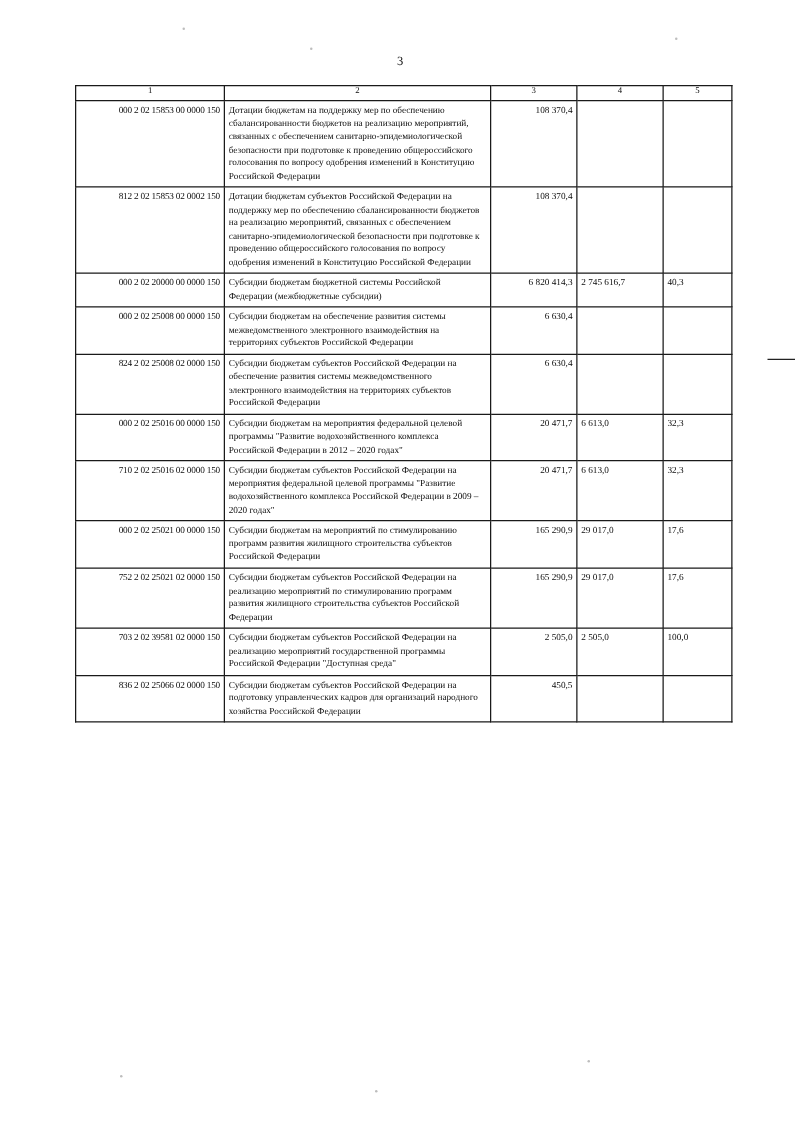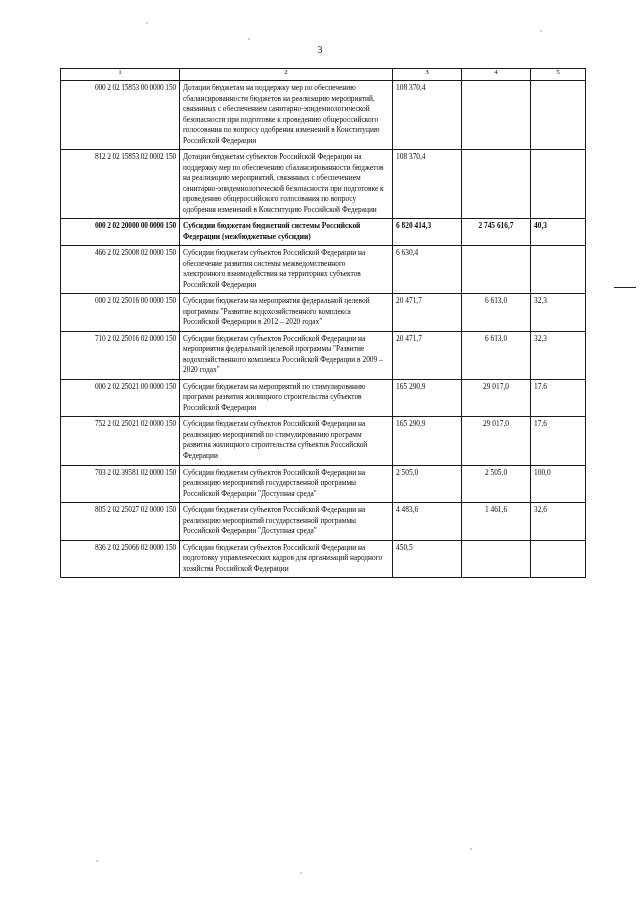--- a/index.html
+++ b/index.html
@@ -51,42 +51,42 @@
     width: 118px;
     white-space: nowrap;
     letter-spacing: -0.15px;
     text-align: right;
   }
   td.col-name {
     width: 212px;
   }
   td.col-v1 {
     width: 68px;
-    text-align: left;
+    text-align: right;
     padding-right: 6px;
   }
   td.col-v2 {
     width: 68px;
-    text-align: center;
+    text-align: left;
     padding-right: 6px;
   }
   td.col-v3 {
     width: 54px;
     text-align: left;
     padding-right: 6px;
   }
   tr.colnum td {
     text-align: center;
     font-size: 7px;
     padding: 0 0 1px 0;
     height: 10px;
     line-height: 1.1;
   }
   tr.bold td {
-    font-weight: bold;
+    font-weight: normal;
   }
   .marker-dash {
     position: absolute;
     right: 4px;
     top: 287px;
     width: 22px;
     height: 1px;
     background: #222;
   }
   .speck {
@@ -129,23 +129,30 @@
       </tr>
 
       <tr class="bold">
         <td class="col-code">000 2 02 20000 00 0000 150</td>
         <td class="col-name">Субсидии бюджетам бюджетной системы Российской Федерации (межбюджетные субсидии)</td>
         <td class="col-v1">6 820 414,3</td>
         <td class="col-v2">2 745 616,7</td>
         <td class="col-v3">40,3</td>
       </tr>
 
-
-      <tr>
-        <td class="col-code">466 2 02 25008 02 0000 150</td>
+      <tr>
+        <td class="col-code">000 2 02 25008 00 0000 150</td>
+        <td class="col-name">Субсидии бюджетам на обеспечение развития системы межведомственного электронного взаимодействия на территориях субъектов Российской Федерации</td>
+        <td class="col-v1">6 630,4</td>
+        <td class="col-v2"></td>
+        <td class="col-v3"></td>
+      </tr>
+
+      <tr>
+        <td class="col-code">824 2 02 25008 02 0000 150</td>
         <td class="col-name">Субсидии бюджетам субъектов Российской Федерации на обеспечение развития системы межведомственного электронного взаимодействия на территориях субъектов Российской Федерации</td>
         <td class="col-v1">6 630,4</td>
         <td class="col-v2"></td>
         <td class="col-v3"></td>
       </tr>
 
       <tr>
         <td class="col-code">000 2 02 25016 00 0000 150</td>
         <td class="col-name">Субсидии бюджетам на мероприятия федеральной целевой программы "Развитие водохозяйственного комплекса Российской Федерации в 2012 – 2020 годах"</td>
         <td class="col-v1">20 471,7</td>
@@ -179,27 +186,20 @@
 
 
       <tr>
         <td class="col-code">703 2 02 39581 02 0000 150</td>
         <td class="col-name">Субсидии бюджетам субъектов Российской Федерации на реализацию мероприятий государственной программы Российской Федерации "Доступная среда"</td>
         <td class="col-v1">2 505,0</td>
         <td class="col-v2">2 505,0</td>
         <td class="col-v3">100,0</td>
       </tr>
 
-      <tr>
-        <td class="col-code">805 2 02 25027 02 0000 150</td>
-        <td class="col-name">Субсидии бюджетам субъектов Российской Федерации на реализацию мероприятий государственной программы Российской Федерации "Доступная среда"</td>
-        <td class="col-v1">4 483,6</td>
-        <td class="col-v2">1 461,6</td>
-        <td class="col-v3">32,6</td>
-      </tr>
 
       <tr>
         <td class="col-code">836 2 02 25066 02 0000 150</td>
         <td class="col-name">Субсидии бюджетам субъектов Российской Федерации на подготовку управленческих кадров для организаций народного хозяйства Российской Федерации</td>
         <td class="col-v1">450,5</td>
         <td class="col-v2"></td>
         <td class="col-v3"></td>
       </tr>
     </tbody>
   </table>

